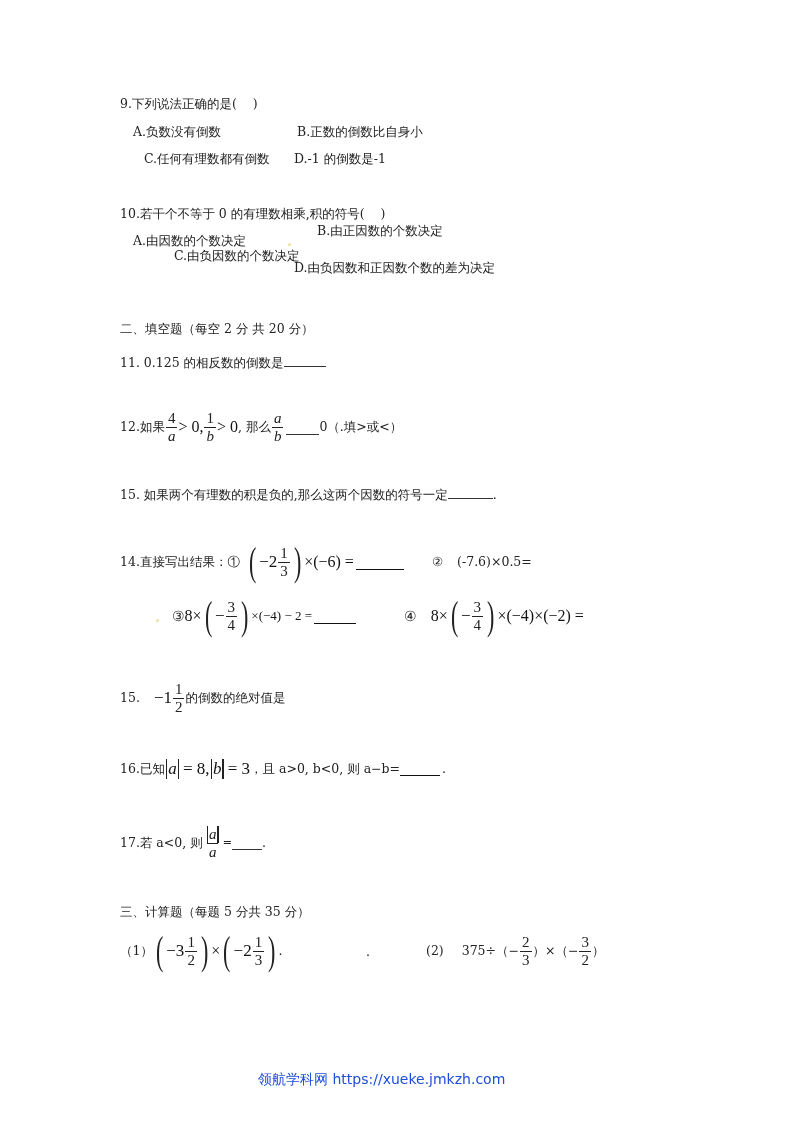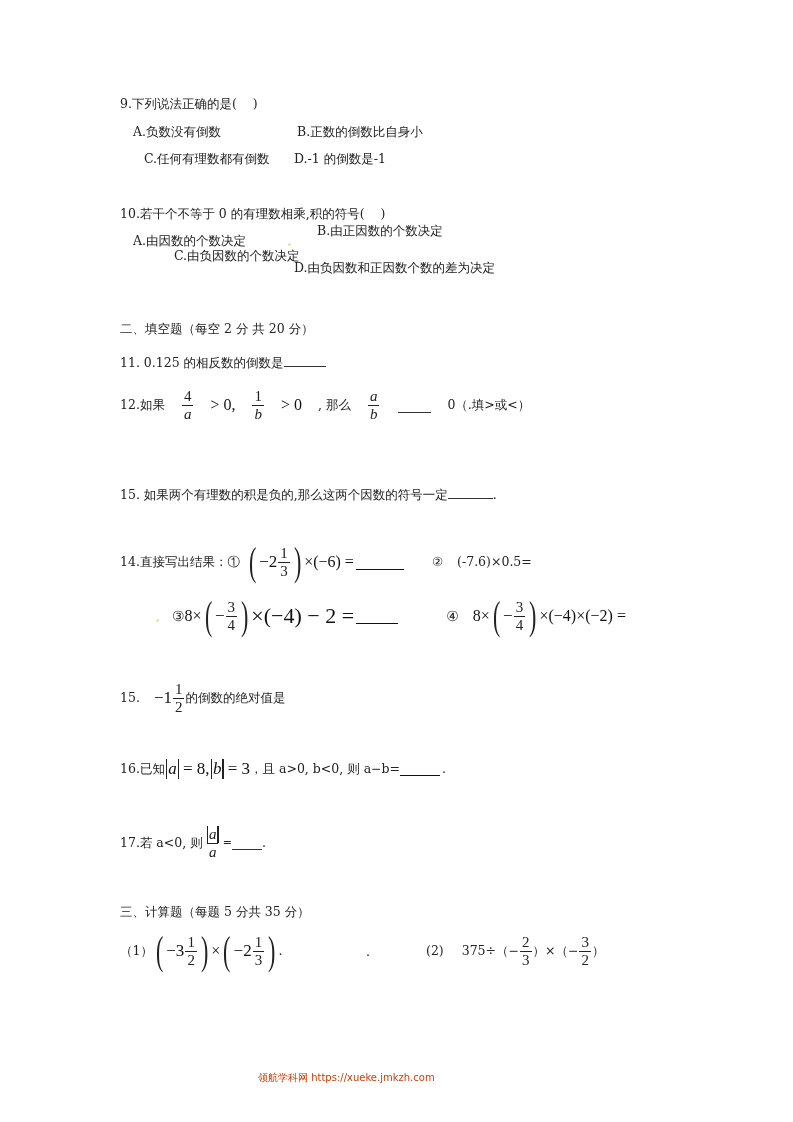--- a/index.html
+++ b/index.html
@@ -58,22 +58,22 @@
       display: inline-block;
       width: 1.3px;
       height: 20px;
       background: #222;
       vertical-align: middle;
       margin: 0 1px;
     }
     .inl { display: inline-flex; align-items: center; }
     .footer {
       font-family: "DejaVu Sans", "Liberation Sans", sans-serif;
-      font-size: 10px;
-      color: #c2410c;
+      font-size: 14px;
+      color: #1d4ed8;
     }
     .dot-mark {
       position: absolute;
       width: 3px; height: 3px;
       background: #e9e2a8;
       border-radius: 50%;
     }
   </style>
 </head>
 <body>
@@ -90,21 +90,21 @@
 <div class="abs opt" style="left:297px; top:223px;margin-left:20px;">B.由正因数的个数决定</div>
 <div class="abs opt" style="left:133px; top:248px;margin-left:41px;">C.由负因数的个数决定</div>
 <div class="abs opt" style="left:294px; top:260px;">D.由负因数和正因数个数的差为决定</div>
 
 <div class="abs q" style="left:120px; top:321px;">二、填空题（每空 2 分  共 20 分）</div>
 
 <div class="abs q" style="left:120px; top:354px;">
   <span>11.  0.125 的相反数的倒数是</span><span class="blank" style="width:42px;"></span>
 </div>
 
-<div class="abs q inl" style="left:120px; top:384px; height:42px;gap:16px;">
+<div class="abs q inl" style="left:120px; top:406px; height:42px;">
   <span>12.如果</span>
   <span class="frac">
     <span class="num">4</span>
     <span class="den it">a</span>
   </span>
   <span class="math" style="font-size:16px;">&gt; 0,</span>
   <span class="frac">
     <span class="num">1</span>
     <span class="den it">b</span>
   </span>
@@ -144,21 +144,21 @@
 <div class="abs q inl" style="left:172px; top:594px; height:44px;">
   <span style="font-size:14px;">③</span>
   <span class="math" style="font-size:16px;">8×</span>
   <span class="paren">(</span>
   <span class="math">−</span>
   <span class="frac">
     <span class="num">3</span>
     <span class="den">4</span>
   </span>
   <span class="paren">)</span>
-  <span class="math" style="font-size:22px;">×(−4) − 2 =</span>
+  <span class="math" style="font-size:13px;">×(−4) − 2 =</span>
   <span class="blank thick" style="width:42px; height:14px; margin-left:2px;"></span>
   <span style="width:48px;"></span>
   <span style="font-size:14px;">④</span>
   <span style="width:14px;"></span>
   <span class="math" style="font-size:16px;">8×</span>
   <span class="paren">(</span>
   <span class="math">−</span>
   <span class="frac">
     <span class="num">3</span>
     <span class="den">4</span>

